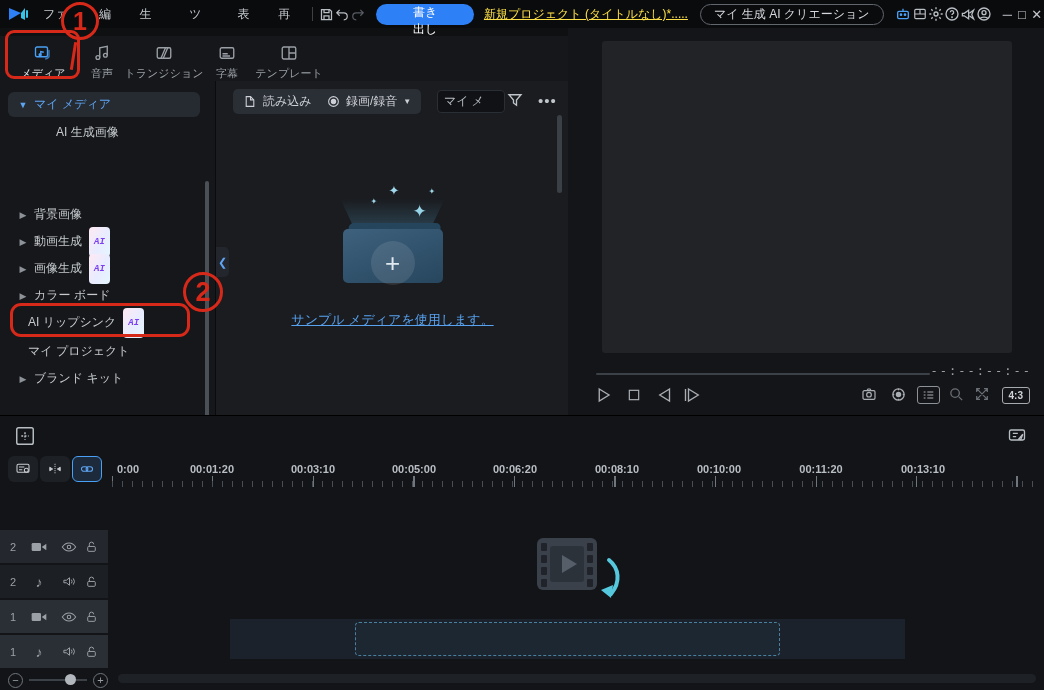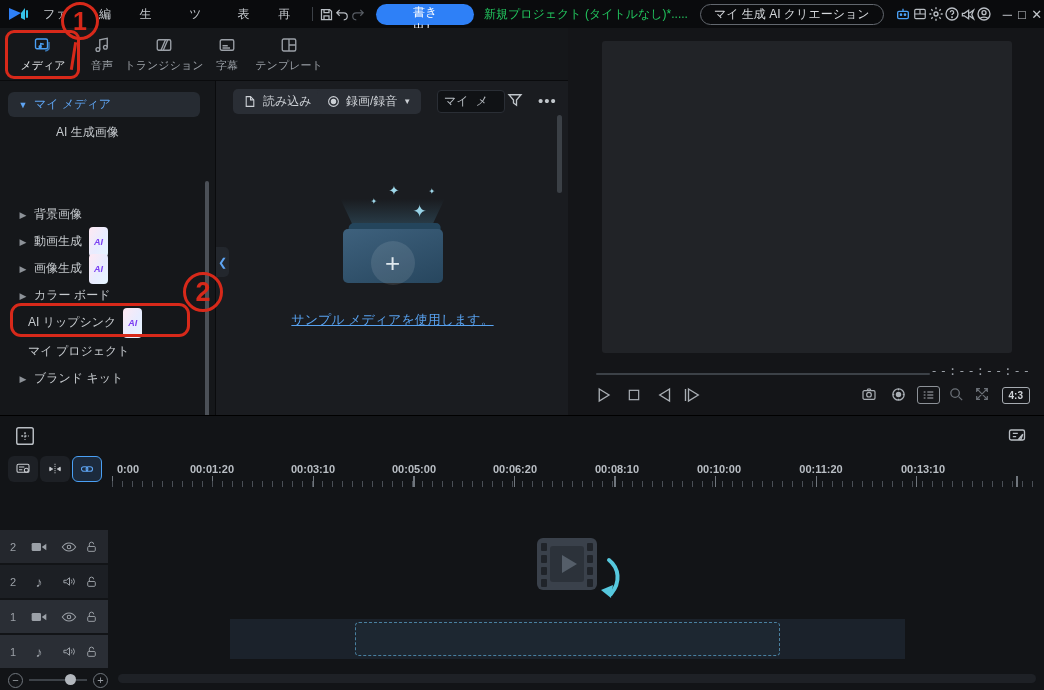--- a/index.html
+++ b/index.html
@@ -7,45 +7,45 @@
   body { font-family:"Liberation Sans","DejaVu Sans",sans-serif; }
   #app { position:relative; width:1044px; height:690px; background:#0e1012; overflow:hidden; color:#c9ccd1; }
   .abs { position:absolute; }
   svg { display:block; }
 
   
   #titlebar { left:0; top:0; width:1044px; height:28px; background:#0a0b0d; display:flex; align-items:center; }
   .menu-item { font-size:12px; color:#c4c8cd; padding:0 13px; height:28px; line-height:28px; cursor:default; }
   .tb-icon { width:26px; height:28px; display:flex; align-items:center; justify-content:center; color:#b9bec4; }
   #export-btn { background:#2e80f7; color:#fff; font-size:12px; border:none; border-radius:11px; height:21px; padding:0 34px; margin-left:10px; }
-  #project-title { font-size:12px; color:#22c55e; margin-left:10px; white-space:nowrap; }
+  #project-title { font-size:12px; color:#fde047; margin-left:10px; white-space:nowrap;text-decoration:underline; }
   #ai-creations-btn { margin-left:12px; background:transparent; border:1px solid #62676e; border-radius:11px; color:#d5d8dc; font-size:12px; height:21px; padding:0 13px; white-space:nowrap; }
   .win-ctl { width:24px; height:28px; display:flex; align-items:center; justify-content:center; color:#c4c8cd; font-size:13px; }
 
   
-  #tabbar { left:0; top:28px; width:568px; height:53px; background:#15171a; display:flex; padding-left:8px; border-bottom:1px solid #0a0b0d; }
+  #tabbar { left:0; top:36px; width:568px; height:53px; background:#15171a; display:flex; padding-left:8px; border-bottom:1px solid #0a0b0d; }
   .tab { display:flex; flex-direction:column; align-items:center; justify-content:center; gap:4px; height:100%; padding:0 10px; color:#9ba0a7; }
   .tab .t-label { font-size:11px; white-space:nowrap; }
   .tab.selected { color:#4aa0f5; }
   .tab.selected .t-label { color:#e3e6e9; }
 
   
   #sidebar { left:0; top:81px; width:215px; height:334px; background:#15171a; font-size:12px; }
   .side-item { position:absolute; left:8px; width:192px; height:25px; display:flex; align-items:center; color:#c6cace; border-radius:6px; }
   .side-item .caret { width:14px; text-align:center; font-size:9px; color:#8d9298; margin:0 4px 0 8px; }
   .side-item.selected { background:#262b32; color:#5ea4f2; }
   .side-item.selected .caret { color:#5ea4f2; }
-  .ai-badge { margin-left:7px; background:#f2f3f6; border-radius:4px; font-size:9px; font-weight:bold; font-style:italic; padding:10px 5px; background:linear-gradient(120deg,#ffe9f3,#e8ecff 55%,#e5f6ff); color:#7b3ff2; }
+  .ai-badge { margin-left:7px; background:#f2f3f6; border-radius:4px; font-size:9px; font-weight:bold; font-style:italic; padding:10px 5px; background:linear-gradient(120deg,#ffe9f3,#e8ecff 55%,#e5f6ff); color:#7b3ff2;font-family:Liberation Mono, monospace; }
   #side-scrollbar { left:205px; top:100px; width:4px; height:275px; background:#4b5057; border-radius:2px; }
   .tag-btn { position:absolute; top:388px; width:24px; height:22px; color:#9ba0a7; }
 
   
   #media-panel { left:215px; top:81px; width:353px; height:334px; background:#1a1c20; border-left:1px solid #0a0b0d; }
   .mp-btn { position:absolute; top:8px; height:25px; background:#2a2e35; border:none; border-radius:5px; color:#cdd1d6; font-size:12px; display:flex; align-items:center; gap:6px; padding:0 10px; }
-  #mp-search { position:absolute; top:9px; left:221px; width:68px; height:23px; background:#101215; border:1px solid #2a2e35; border-radius:4px; color:#b9bec4; font-size:12px; padding:0 6px; font-family:Liberation Mono, monospace; }
+  #mp-search { position:absolute; top:9px; left:221px; width:68px; height:23px; background:#101215; border:1px solid #2a2e35; border-radius:4px; color:#b9bec4; font-size:12px; padding:0 6px; font-family:Liberation Serif, serif; }
   .mp-tool { position:absolute; top:9px; color:#c0c5ca; }
   #collapse-handle { left:0px; top:166px; width:13px; height:30px; background:#23272d; border-radius:0 5px 5px 0; color:#5ea4f2; display:flex; align-items:center; justify-content:center; font-size:11px; }
   #mp-scrollbar { position:absolute; right:6px; top:34px; width:5px; height:78px; background:#3b4046; border-radius:3px; }
 
   
   #empty-state { position:absolute; left:0; top:108px; width:353px; text-align:center; }
   #folder-illo { position:relative; width:120px; height:100px; margin:0 auto; }
   .sparkle { position:absolute; color:#9fd8ea; }
   #folder-back { position:absolute; left:14px; top:34px; width:92px; height:56px; background:#24455c; border-radius:5px; transform:skewX(-4deg); }
   #folder-glow { position:absolute; left:8px; top:10px; width:104px; height:40px; background:linear-gradient(to top,rgba(90,170,210,.35),rgba(90,170,210,0)); clip-path:polygon(18% 100%,82% 100%,100% 0,0 0); }

